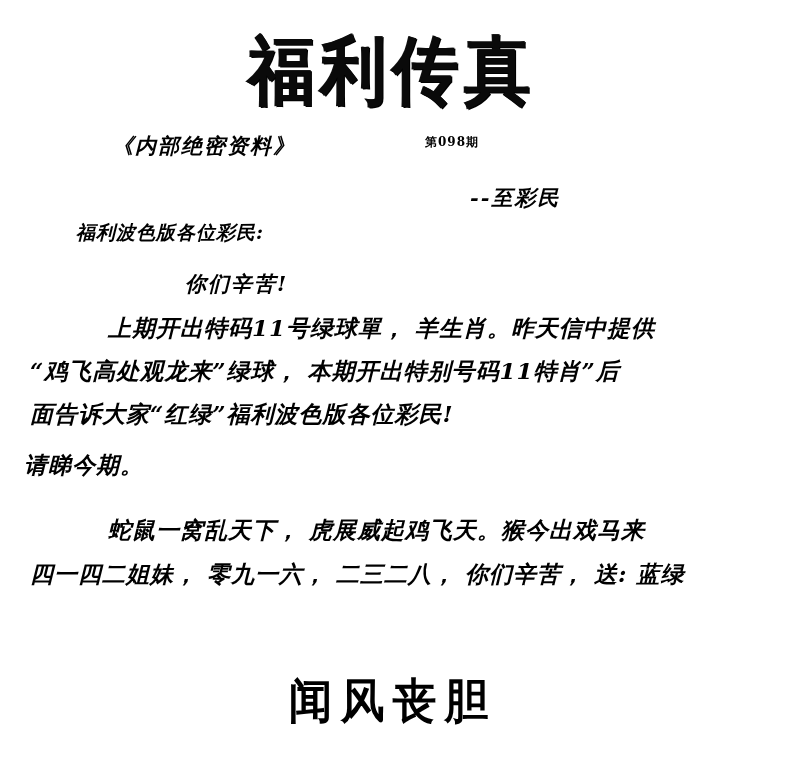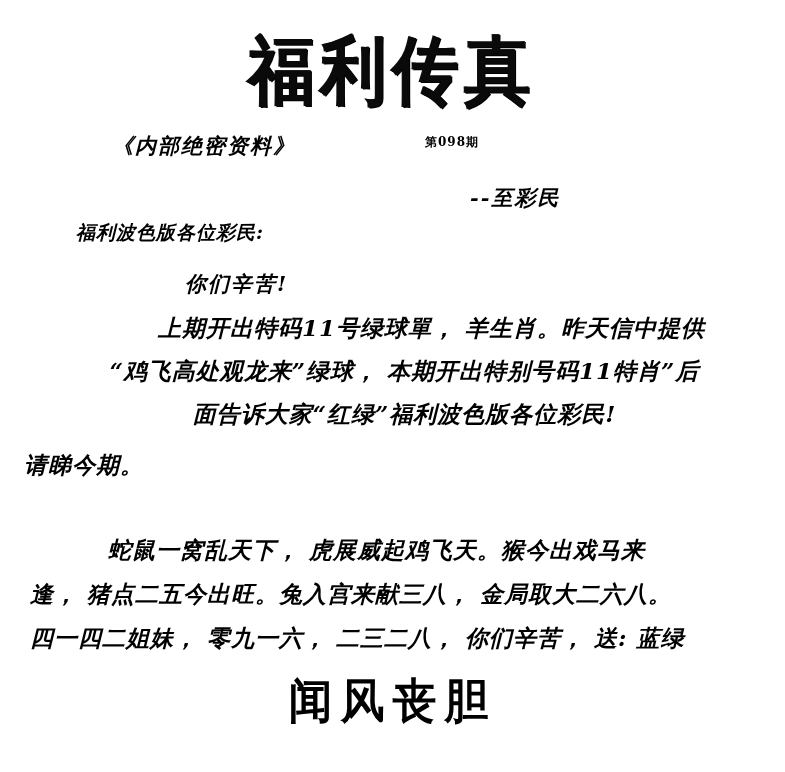--- a/index.html
+++ b/index.html
@@ -95,24 +95,23 @@
     width: 725px;
   }
   .body-line {
     font-size: 23px;
     font-weight: bold;
     font-style: italic;
     line-height: 43px;
     letter-spacing: 1px;
     white-space: pre;
     font-family: "DejaVu Serif", serif;
-    text-align: center;
   }
   .indent-1 { padding-left: 78px; }
-  .indent-0 { padding-left: 0px; margin-left: 24px; }
+  .indent-0 { padding-left: 0px; }
   .request {
     position: absolute;
     top: 450px;
     left: 24px;
     font-size: 23px;
     font-weight: bold;
     font-style: italic;
     letter-spacing: 1px;
   }
   .verse-block {
@@ -122,21 +121,21 @@
     width: 740px;
   }
   .verse-line {
     font-size: 23px;
     font-weight: bold;
     font-style: italic;
     line-height: 44px;
     letter-spacing: 1px;
     white-space: pre;
   }
-  .verse-indent { padding-left: 78px; margin-top: 20px; }
+  .verse-indent { padding-left: 78px; }
   .footer {
     position: absolute;
     top: 672px;
     left: 0;
     width: 785px;
     text-align: center;
     font-size: 44px;
     font-weight: bold;
     letter-spacing: 8px;
     font-family: "DejaVu Serif", serif;
@@ -164,19 +163,18 @@
   <div class="body-block">
     <div class="body-line indent-1">上期开出特码11号绿球單， 羊生肖。昨天信中提供</div>
     <div class="body-line indent-0">“鸡飞高处观龙来”绿球， 本期开出特别号码11特肖”后</div>
     <div class="body-line indent-0">面告诉大家“红绿”福利波色版各位彩民!</div>
   </div>
 
   <div class="request">请睇今期。</div>
 
   <div class="verse-block">
     <div class="verse-line verse-indent">蛇鼠一窝乱天下， 虎展威起鸡飞天。猴今出戏马来</div>
-    <div class="verse-line">逢， 猪点二五今出旺。兔入宫来献三八， 金局取大二六八。</div>
     <div class="verse-line">四一四二姐妹， 零九一六， 二三二八， 你们辛苦， 送: 蓝绿</div>
   </div>
 
   <div class="footer">闻风丧胆</div>
 
 </div>
 
 </body></html>

